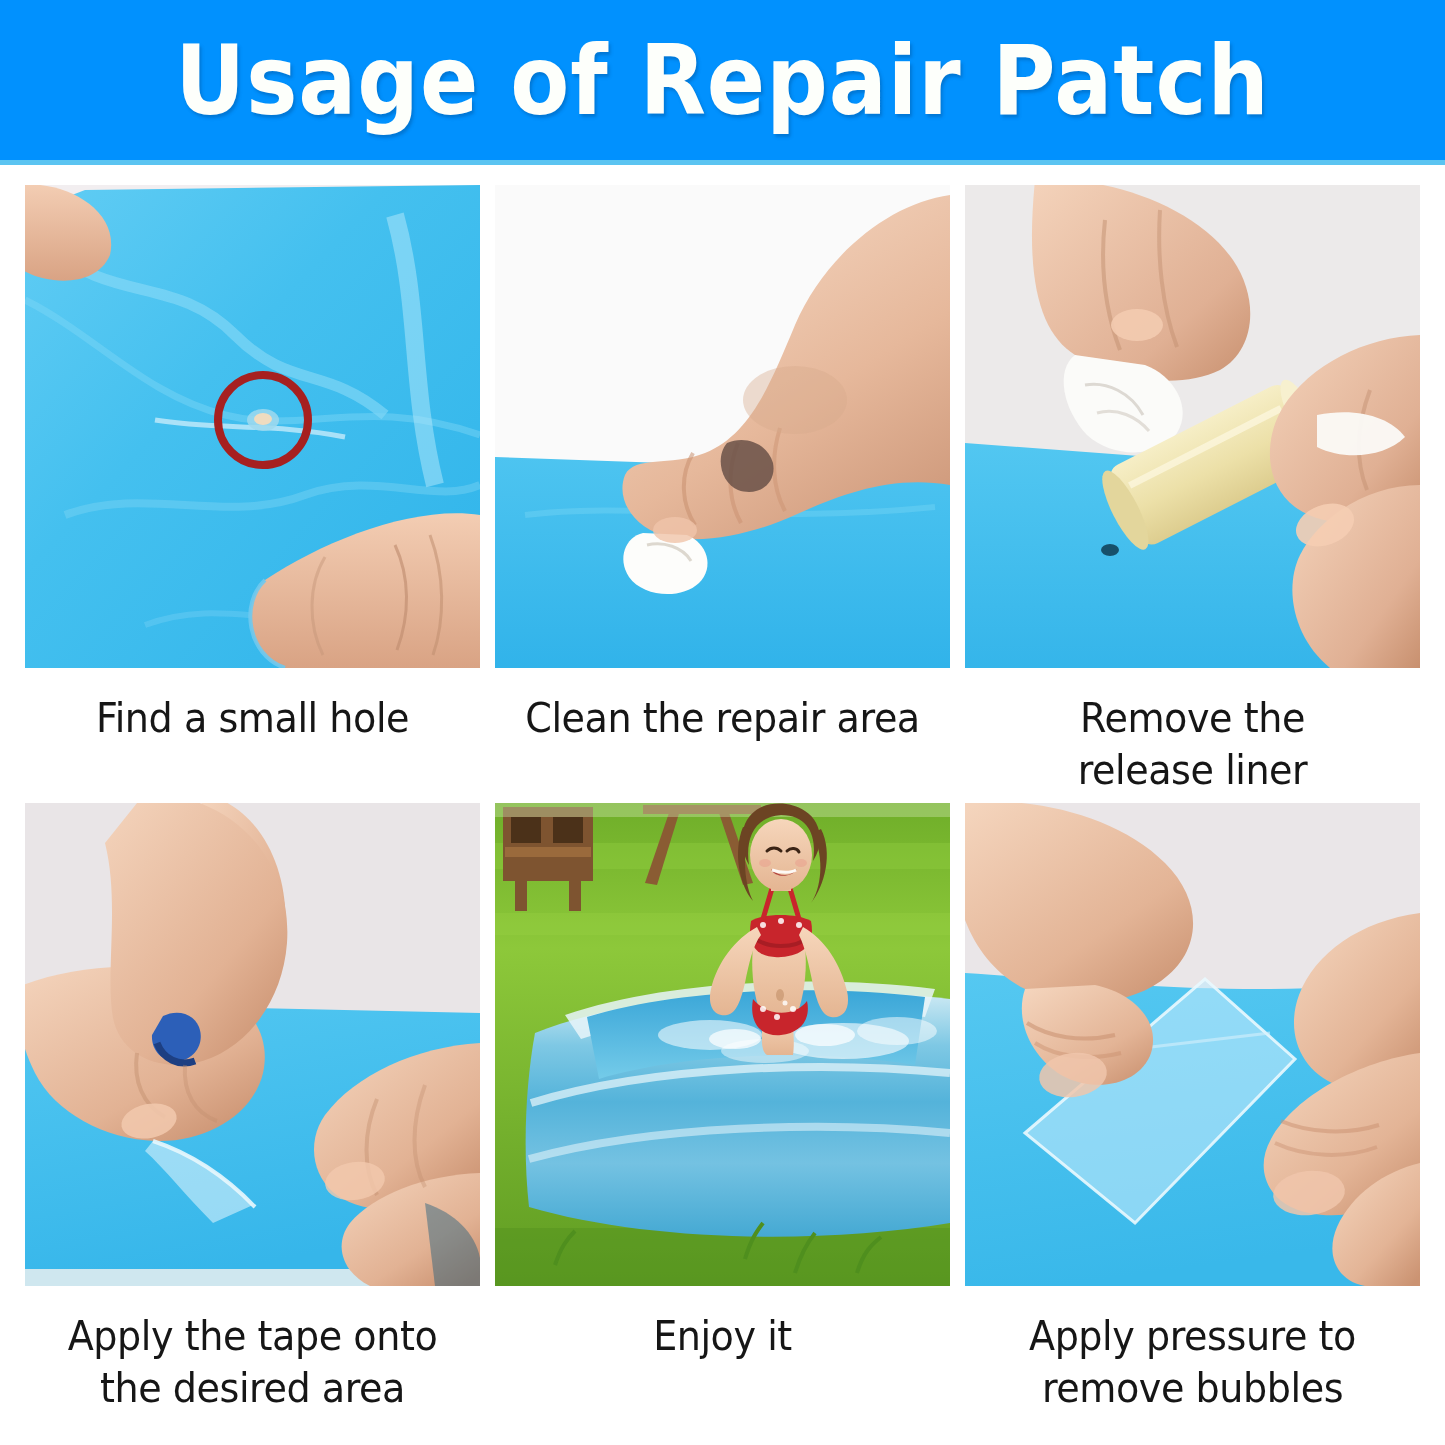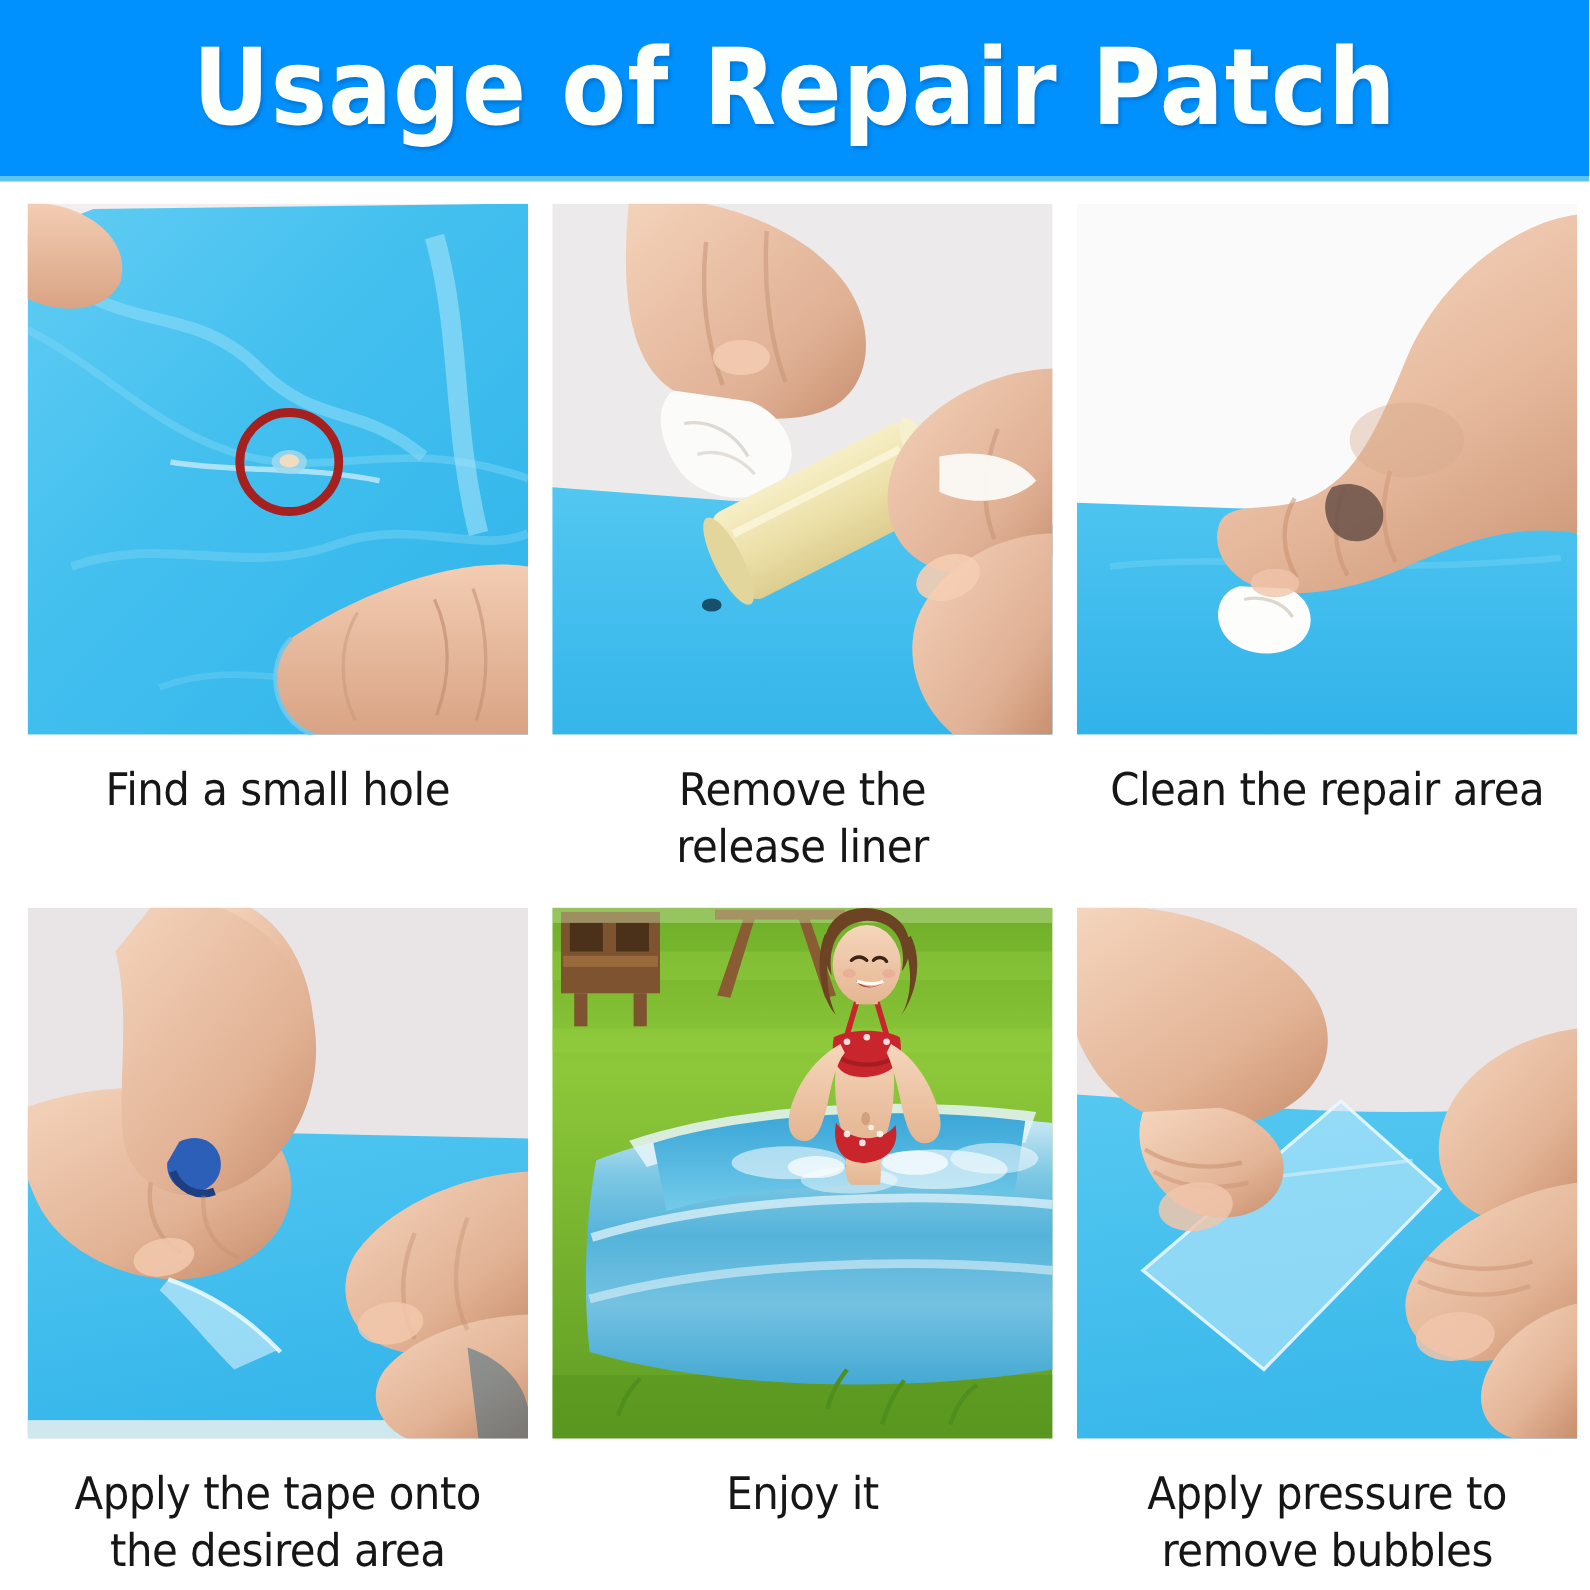--- a/index.html
+++ b/index.html
@@ -57,21 +57,20 @@
   .grid {
     position: absolute;
     left: 25px;
     top: 185px;
     width: 1395px;
     display: grid;
     grid-template-columns: 455px 455px 455px;
     grid-template-rows: auto auto;
     column-gap: 15px;
     row-gap: 0px;
-    gap: 22px;
   }
   .cell {
     width: 455px;
   }
   .photo {
     width: 455px;
     height: 483px;
     overflow: hidden;
     position: relative;
     background: #ffffff;
@@ -155,20 +154,64 @@
       </div>
       <div class="caption">
         <span class="line">Find a small hole</span>
       </div>
     </div>
 
     <div class="cell">
       <div class="photo">
         <svg viewBox="0 0 455 483" preserveAspectRatio="none" aria-hidden="true">
           <defs>
+            <linearGradient id="vin2" x1="0" y1="0" x2="0" y2="1">
+              <stop offset="0%" stop-color="#4dc4f0"></stop>
+              <stop offset="100%" stop-color="#31b3ea"></stop>
+            </linearGradient>
+            <linearGradient id="sk2" x1="0.2" y1="0" x2="0.8" y2="1">
+              <stop offset="0%" stop-color="#f6d9c4"></stop>
+              <stop offset="60%" stop-color="#e6b89b"></stop>
+              <stop offset="100%" stop-color="#cf9a7c"></stop>
+            </linearGradient>
+          </defs>
+          <rect x="0" y="0" width="455" height="483" fill="#fafafa"></rect>
+
+          <path d="M0,272 L455,288 L455,483 L0,483 Z" fill="url(#vin2)"></path>
+          <path d="M30,330 C140,316 260,340 440,322" stroke="#6ed2f4" stroke-width="6" fill="none" opacity="0.5"></path>
+
+          <path d="M455,10 C395,18 330,70 300,140 C275,200 255,250 210,268
+                   C175,282 140,270 130,290 C120,315 140,345 175,352
+                   C215,360 268,345 300,330 C345,310 395,290 455,300 Z" fill="url(#sk2)"></path>
+
+          <path d="M198,268 C185,290 186,318 200,340" stroke="#c9906f" stroke-width="4" fill="none" opacity="0.55"></path>
+          <path d="M243,258 C232,285 233,315 246,338" stroke="#c9906f" stroke-width="4" fill="none" opacity="0.5"></path>
+          <path d="M285,243 C276,272 277,302 290,326" stroke="#c9906f" stroke-width="4" fill="none" opacity="0.45"></path>
+
+          <ellipse cx="300" cy="215" rx="52" ry="34" fill="#d8a98b" opacity="0.4"></ellipse>
+
+          <path d="M232,258 C250,250 272,258 278,278 C282,300 262,312 243,305
+                   C226,298 220,272 232,258 Z" fill="#6a5148" opacity="0.85"></path>
+
+          <path d="M148,348 C130,352 122,374 134,392 C148,412 186,415 204,398
+                   C220,382 212,358 192,350 Z" fill="#fdfdfb"></path>
+          <path d="M152,360 C168,356 188,362 196,376" stroke="#ddd8cf" stroke-width="3" fill="none"></path>
+
+          <ellipse cx="180" cy="345" rx="22" ry="13" fill="#f0c4aa" opacity="0.8"></ellipse>
+        </svg>
+      </div>
+      <div class="caption">
+        <span class="line">Clean the repair area</span>
+      </div>
+    </div>
+
+    <div class="cell">
+      <div class="photo">
+        <svg viewBox="0 0 455 483" preserveAspectRatio="none" aria-hidden="true">
+          <defs>
             <linearGradient id="vin3" x1="0" y1="0" x2="0" y2="1">
               <stop offset="0%" stop-color="#52c7f1"></stop>
               <stop offset="100%" stop-color="#35b5ea"></stop>
             </linearGradient>
             <linearGradient id="sk3" x1="0" y1="0" x2="1" y2="1">
               <stop offset="0%" stop-color="#f4d3bb"></stop>
               <stop offset="70%" stop-color="#e0b094"></stop>
               <stop offset="100%" stop-color="#c8906f"></stop>
             </linearGradient>
             <linearGradient id="pch3" x1="0" y1="0" x2="0" y2="1">
@@ -207,64 +250,20 @@
                    L455,483 Z" fill="url(#sk3)"></path>
           <ellipse cx="360" cy="340" rx="30" ry="20" fill="#f5cdb2" opacity="0.9" transform="rotate(-20 360 340)"></ellipse>
           <path d="M405,205 C392,240 390,275 402,305" stroke="#c18f6f" stroke-width="4" fill="none" opacity="0.45"></path>
 
           <path d="M352,230 C392,222 425,232 440,252 C420,272 380,276 352,262 Z" fill="#fbfaf7" opacity="0.95"></path>
         </svg>
       </div>
       <div class="caption">
         <span class="line">Remove the</span>
         <span class="line">release liner</span>
-      </div>
-    </div>
-
-    <div class="cell">
-      <div class="photo">
-        <svg viewBox="0 0 455 483" preserveAspectRatio="none" aria-hidden="true">
-          <defs>
-            <linearGradient id="vin2" x1="0" y1="0" x2="0" y2="1">
-              <stop offset="0%" stop-color="#4dc4f0"></stop>
-              <stop offset="100%" stop-color="#31b3ea"></stop>
-            </linearGradient>
-            <linearGradient id="sk2" x1="0.2" y1="0" x2="0.8" y2="1">
-              <stop offset="0%" stop-color="#f6d9c4"></stop>
-              <stop offset="60%" stop-color="#e6b89b"></stop>
-              <stop offset="100%" stop-color="#cf9a7c"></stop>
-            </linearGradient>
-          </defs>
-          <rect x="0" y="0" width="455" height="483" fill="#fafafa"></rect>
-
-          <path d="M0,272 L455,288 L455,483 L0,483 Z" fill="url(#vin2)"></path>
-          <path d="M30,330 C140,316 260,340 440,322" stroke="#6ed2f4" stroke-width="6" fill="none" opacity="0.5"></path>
-
-          <path d="M455,10 C395,18 330,70 300,140 C275,200 255,250 210,268
-                   C175,282 140,270 130,290 C120,315 140,345 175,352
-                   C215,360 268,345 300,330 C345,310 395,290 455,300 Z" fill="url(#sk2)"></path>
-
-          <path d="M198,268 C185,290 186,318 200,340" stroke="#c9906f" stroke-width="4" fill="none" opacity="0.55"></path>
-          <path d="M243,258 C232,285 233,315 246,338" stroke="#c9906f" stroke-width="4" fill="none" opacity="0.5"></path>
-          <path d="M285,243 C276,272 277,302 290,326" stroke="#c9906f" stroke-width="4" fill="none" opacity="0.45"></path>
-
-          <ellipse cx="300" cy="215" rx="52" ry="34" fill="#d8a98b" opacity="0.4"></ellipse>
-
-          <path d="M232,258 C250,250 272,258 278,278 C282,300 262,312 243,305
-                   C226,298 220,272 232,258 Z" fill="#6a5148" opacity="0.85"></path>
-
-          <path d="M148,348 C130,352 122,374 134,392 C148,412 186,415 204,398
-                   C220,382 212,358 192,350 Z" fill="#fdfdfb"></path>
-          <path d="M152,360 C168,356 188,362 196,376" stroke="#ddd8cf" stroke-width="3" fill="none"></path>
-
-          <ellipse cx="180" cy="345" rx="22" ry="13" fill="#f0c4aa" opacity="0.8"></ellipse>
-        </svg>
-      </div>
-      <div class="caption">
-        <span class="line">Clean the repair area</span>
       </div>
     </div>
 
     <div class="cell">
       <div class="photo">
         <svg viewBox="0 0 455 483" preserveAspectRatio="none" aria-hidden="true">
           <defs>
             <linearGradient id="vin4" x1="0" y1="0" x2="0.3" y2="1">
               <stop offset="0%" stop-color="#52c7f1"></stop>
               <stop offset="100%" stop-color="#36b6ea"></stop>

